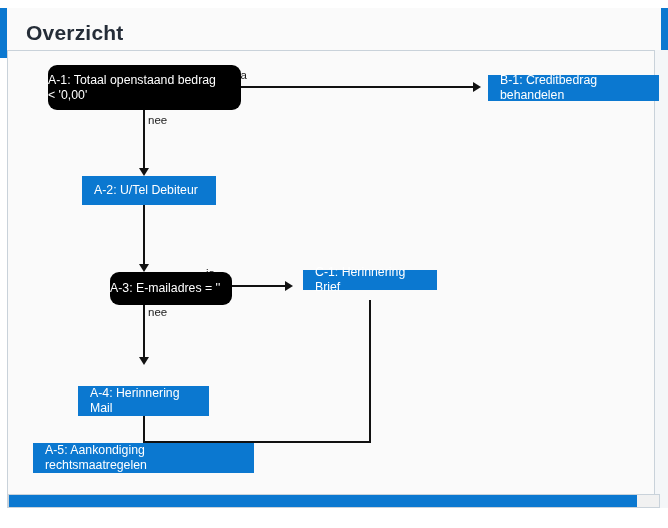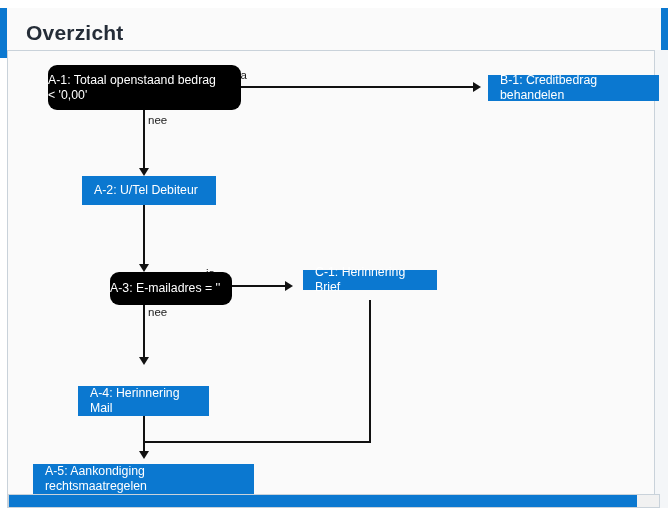--- a/index.html
+++ b/index.html
@@ -219,21 +219,21 @@
       </div>
 
       <div class="node process" style="left:295px; top:219px; width:134px; height:20px;">
         <span class="node-label">C-1: Herinnering Brief</span>
       </div>
 
       <div class="node process" style="left:70px; top:315px; width:131px; height:30px;margin-top:20px;">
         <span class="node-label">A-4: Herinnering Mail</span>
       </div>
 
-      <div class="node process" style="left:25px; top:413px; width:221px; height:30px;">
+      <div class="node process" style="left:25px; top:392px; width:221px; height:30px;">
         <span class="node-label">A-5: Aankondiging rechtsmaatregelen</span>
       </div>
 
     </div>
   </div>
 
   <div class="vscroll-gutter"></div>
 
   <div class="hscrollbar">
     <div class="thumb"></div>

